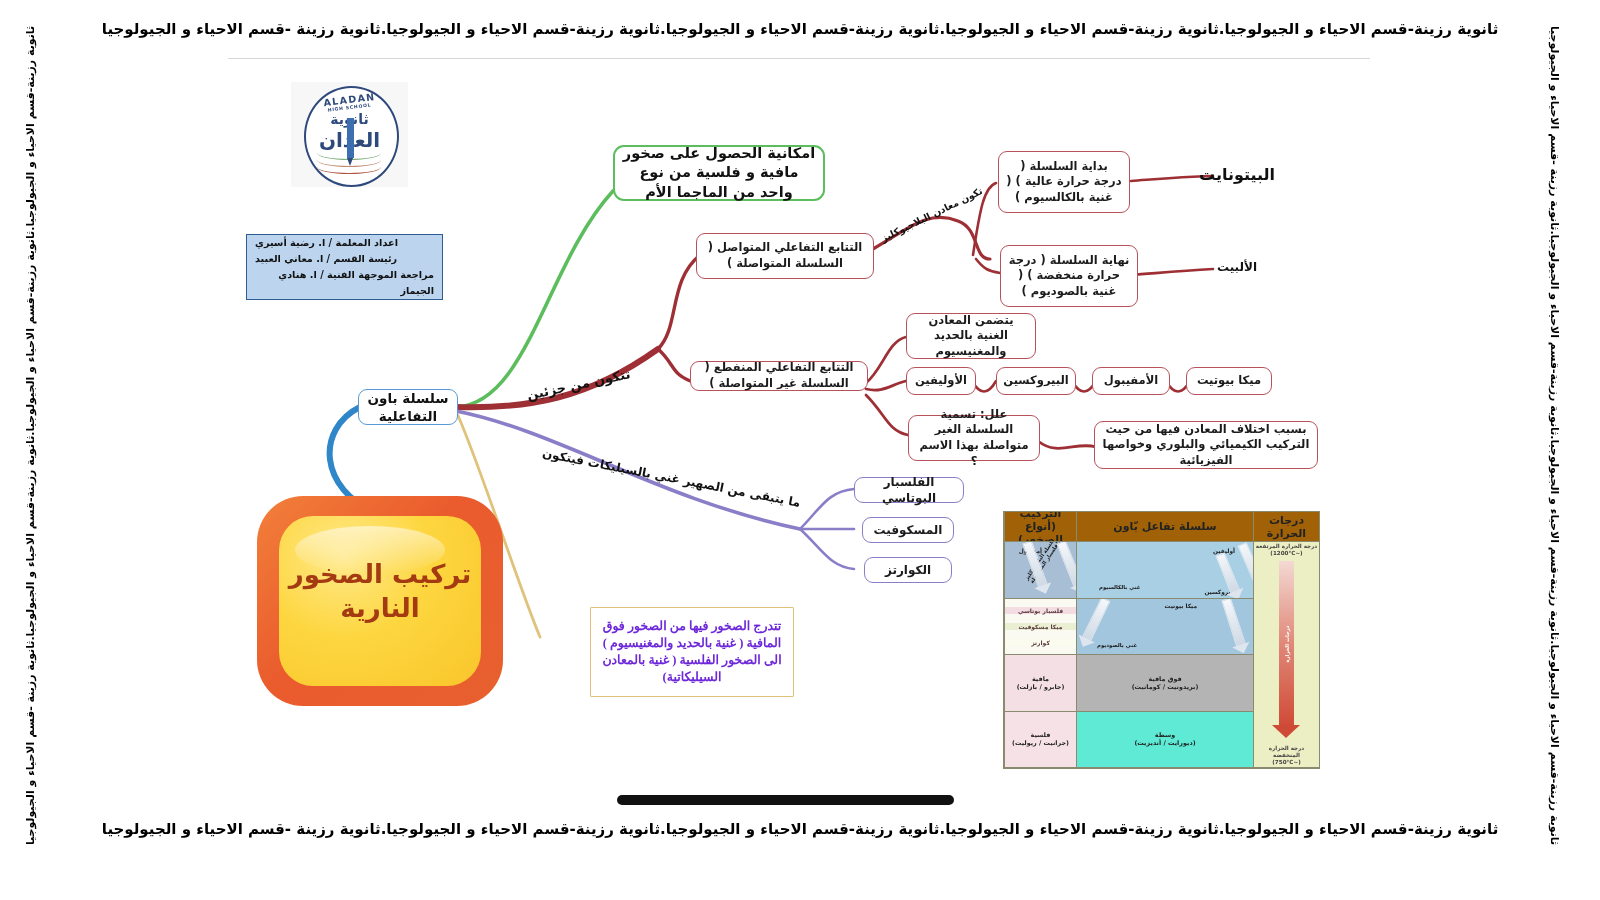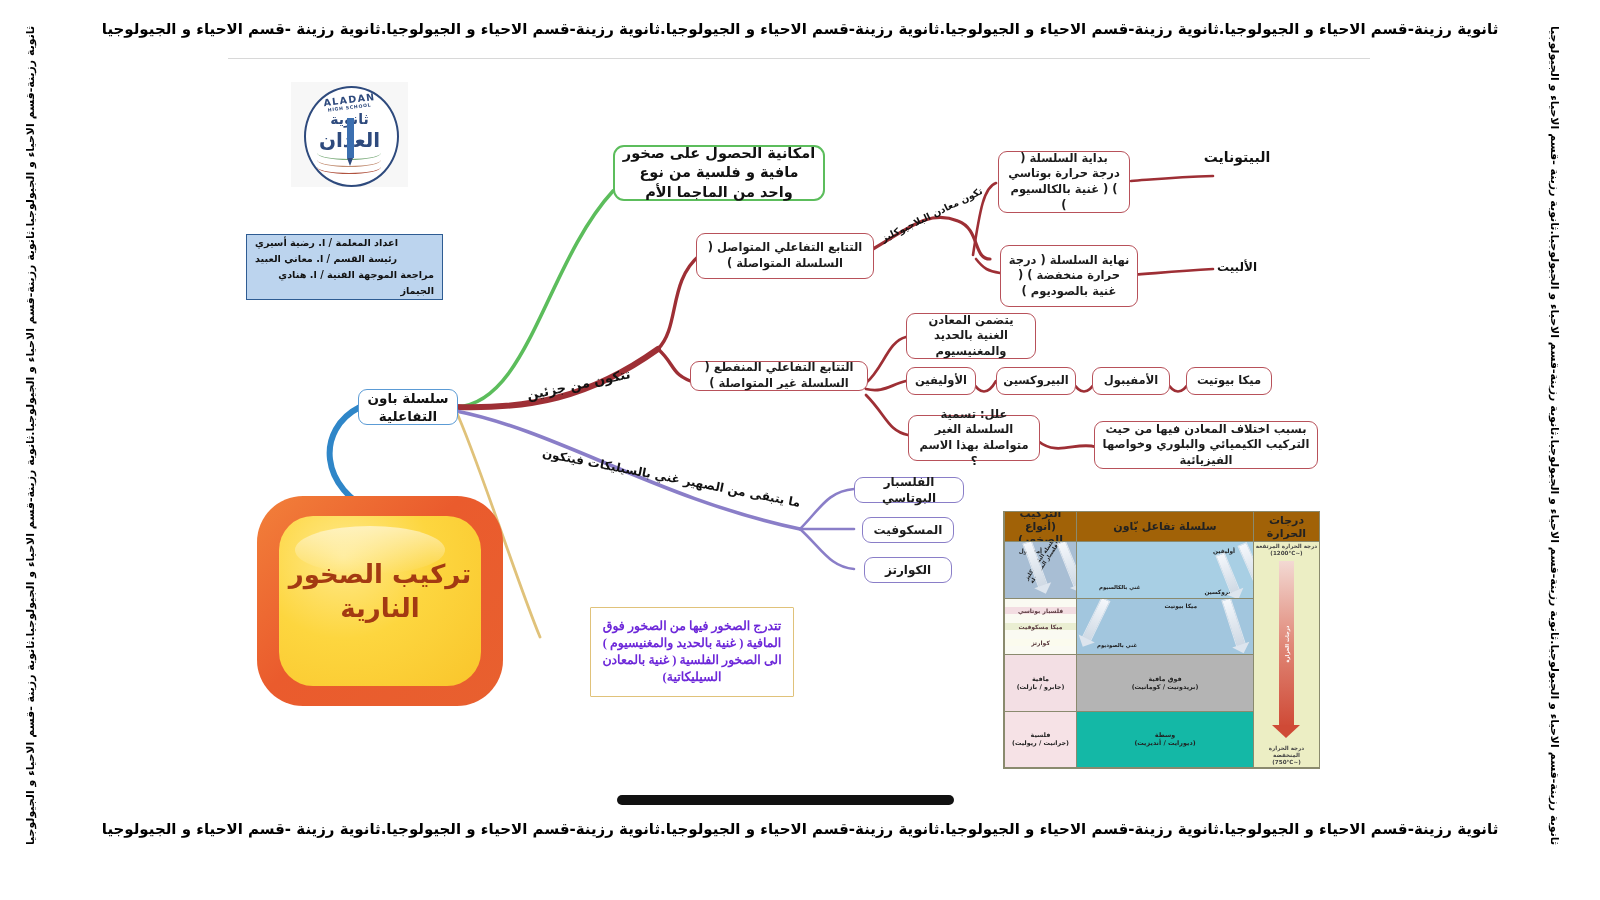--- a/index.html
+++ b/index.html
@@ -146,21 +146,21 @@
     position:relative;
   }
   #figure .hdr{background:#a16207;font-weight:bold;font-size:11px;}
   #figure .tempcol{background:#eceec4;flex-direction:column;}
   #figure .band1{background:#a8cfe4;}
   #figure .band2{background:#a8bed4;}
   #figure .band3{background:#a2c6de;}
   #figure .band4{background:#fafaf2;}
   #figure .rock-a{background:#b4b4b4;font-weight:bold;}
   #figure .rock-b{background:#f3dfe4;font-weight:bold;}
-  #figure .rock-c{background:#14b8a6;font-weight:bold;}
+  #figure .rock-c{background:#5eead4;font-weight:bold;}
   #figure .rock-d{background:#f6e2e6;font-weight:bold;}
   #figure .tcap{font-size:5.6px;font-weight:bold;color:#444;line-height:1.25;}
   #figure .arrowbar{
     width:15px;flex:1;margin:4px 0;position:relative;
     background:linear-gradient(180deg,#f3d9d3 0%,#e08878 50%,#cf4a36 100%);
   }
   #figure .arrowhead{
     position:absolute;left:-7px;bottom:-11px;width:0;height:0;
     border-left:14px solid transparent;border-right:14px solid transparent;
     border-top:13px solid #cf4a36;
@@ -285,27 +285,27 @@
   </div>
 
   <div class="node n-red" style="left:468px;top:174px;width:178px;height:46px;">
     <span>التتابع التفاعلي المتواصل ( السلسلة المتواصلة )</span>
   </div>
   <div class="node n-red" style="left:462px;top:302px;width:178px;height:30px;">
     <span>التتابع التفاعلي المنفطع ( السلسلة غير المتواصلة )</span>
   </div>
 
   <div class="node n-red" style="left:770px;top:92px;width:132px;height:62px;">
-    <span>بداية السلسلة ( درجة حرارة بوتاسي ) ( غنية بالكالسيوم )</span>
+    <span>بداية السلسلة ( درجة حرارة عالية ) ( غنية بالكالسيوم )</span>
   </div>
   <div class="node n-red" style="left:772px;top:186px;width:138px;height:62px;">
     <span>نهاية السلسلة ( درجة حرارة منخفضة ) ( غنية بالصوديوم )</span>
   </div>
 
-  <div class="node n-plain" style="left:968px;top:86px;width:82px;height:24px;font-size:14px;">
+  <div class="node n-plain" style="left:968px;top:104px;width:82px;height:24px;font-size:16px;">
     <span>البيتونايت</span>
   </div>
   <div class="node n-plain" style="left:968px;top:196px;width:82px;height:24px;font-size:12px;">
     <span>الألبيت</span>
   </div>
 
   <div class="node n-red" style="left:678px;top:254px;width:130px;height:46px;">
     <span>يتضمن المعادن الغنية بالحديد والمغنيسيوم</span>
   </div>
 

